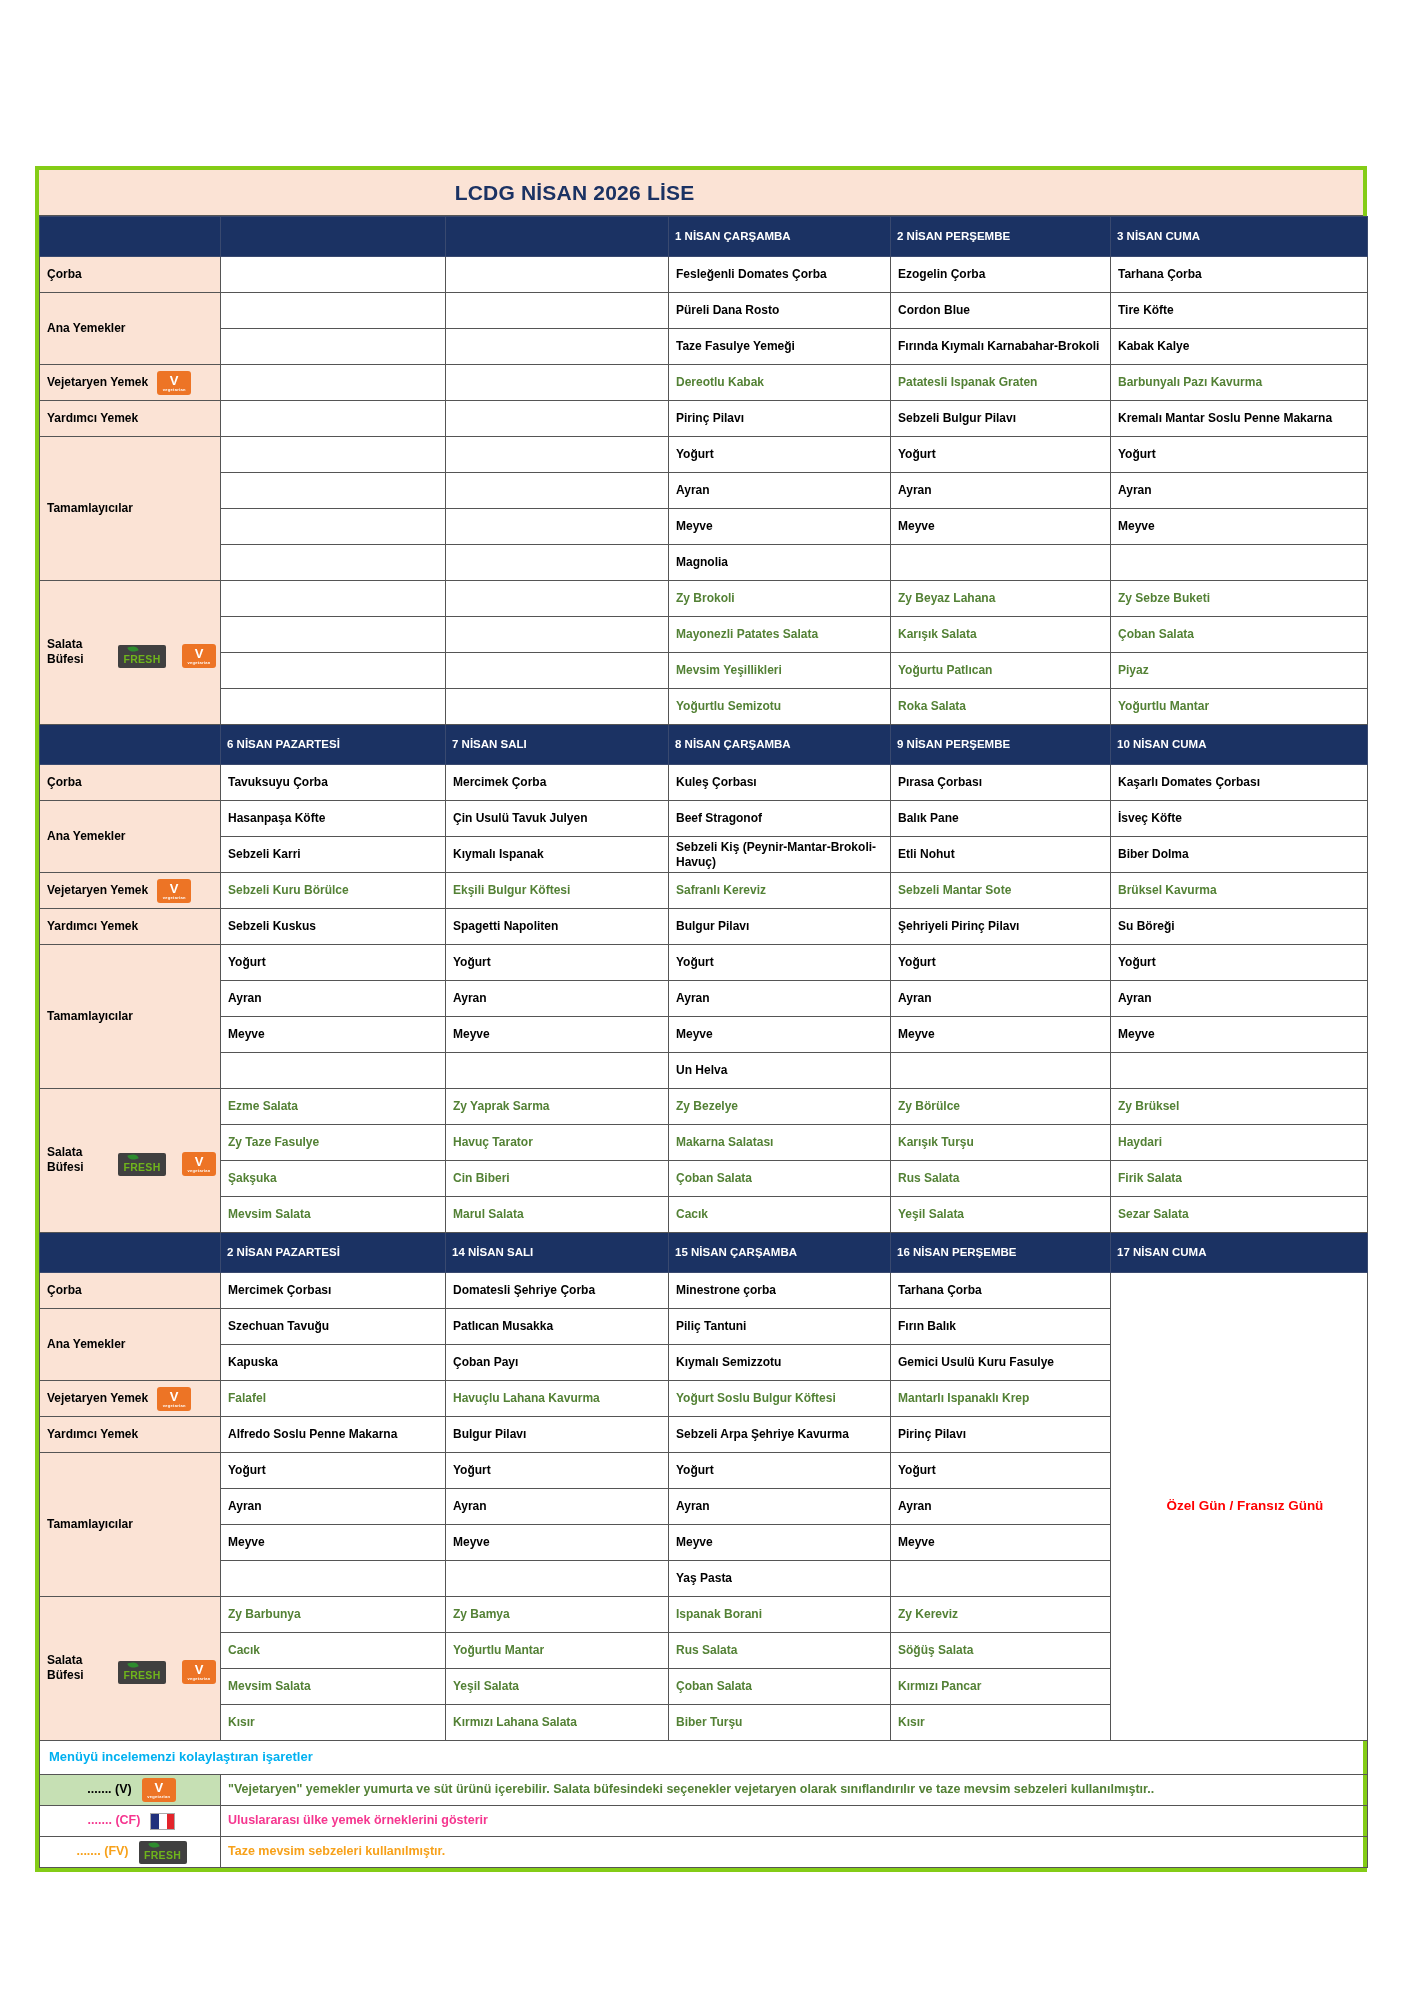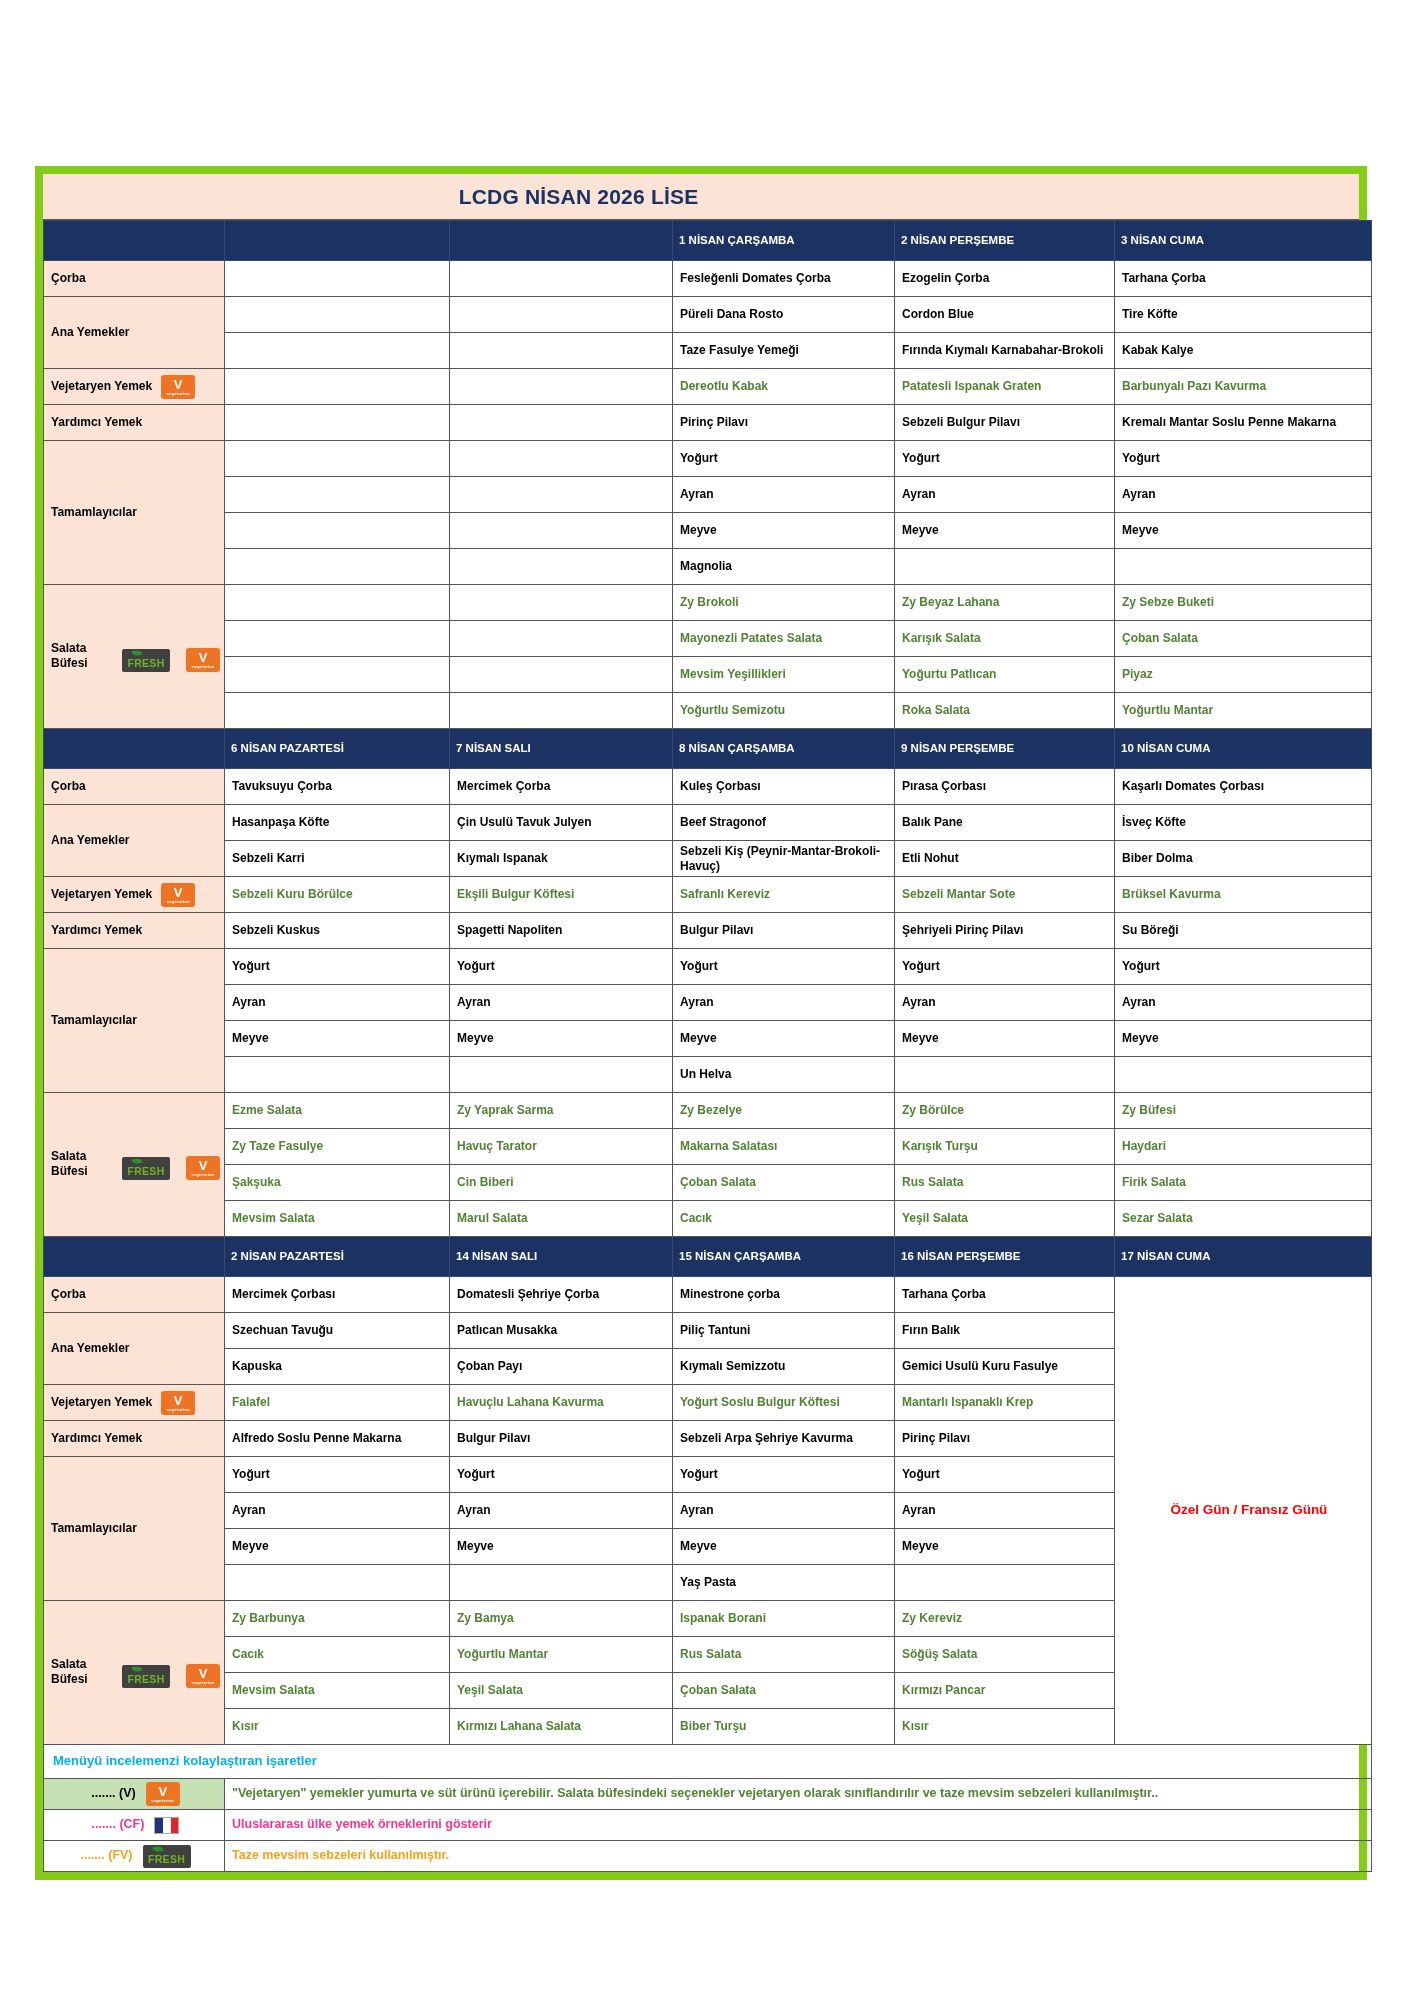--- a/index.html
+++ b/index.html
@@ -3,21 +3,21 @@
 <meta charset="utf-8">
 <style>
   * { box-sizing: border-box; }
   html,body { margin:0; padding:0; }
   body {
     width:1414px; height:2000px; background:#ffffff; position:relative;
     font-family:"Liberation Sans","DejaVu Sans",sans-serif;
   }
   .sheet {
     position:absolute; left:35px; top:166px; width:1332px;
-    border:8px solid #84cc16; background:#fff;
+    border:4px solid #84cc16; background:#fff;
   }
   .title-bar {
     height:46px; background:var(--peach); display:flex; align-items:center;
     border-bottom:1px solid #555;
   }
   .title-text {
     width:1071px; text-align:center; color:var(--navy);
     font-size:21px; font-weight:bold; letter-spacing:0.2px;
   }
   table.menu { border-collapse:collapse; width:1328px; table-layout:fixed; }
@@ -324,21 +324,21 @@
                   <span class="veg-v">V</span>
                   <span class="veg-caption">vegetarian</span>
                 </span>
               </div>
             </div>
           </td>
           <td class="cell green">Ezme Salata</td>
           <td class="cell green">Zy Yaprak Sarma</td>
           <td class="cell green">Zy Bezelye</td>
           <td class="cell green">Zy Börülce</td>
-          <td class="cell green">Zy Büfesi</td>
+          <td class="cell green">Zy Brüksel</td>
         </tr>
         <tr class="menu-row">
           <td class="cell green">Zy Taze Fasulye</td>
           <td class="cell green">Havuç Tarator</td>
           <td class="cell green">Makarna Salatası</td>
           <td class="cell green">Karışık Turşu</td>
           <td class="cell green">Haydari</td>
         </tr>
         <tr class="menu-row">
           <td class="cell green">Şakşuka</td>

